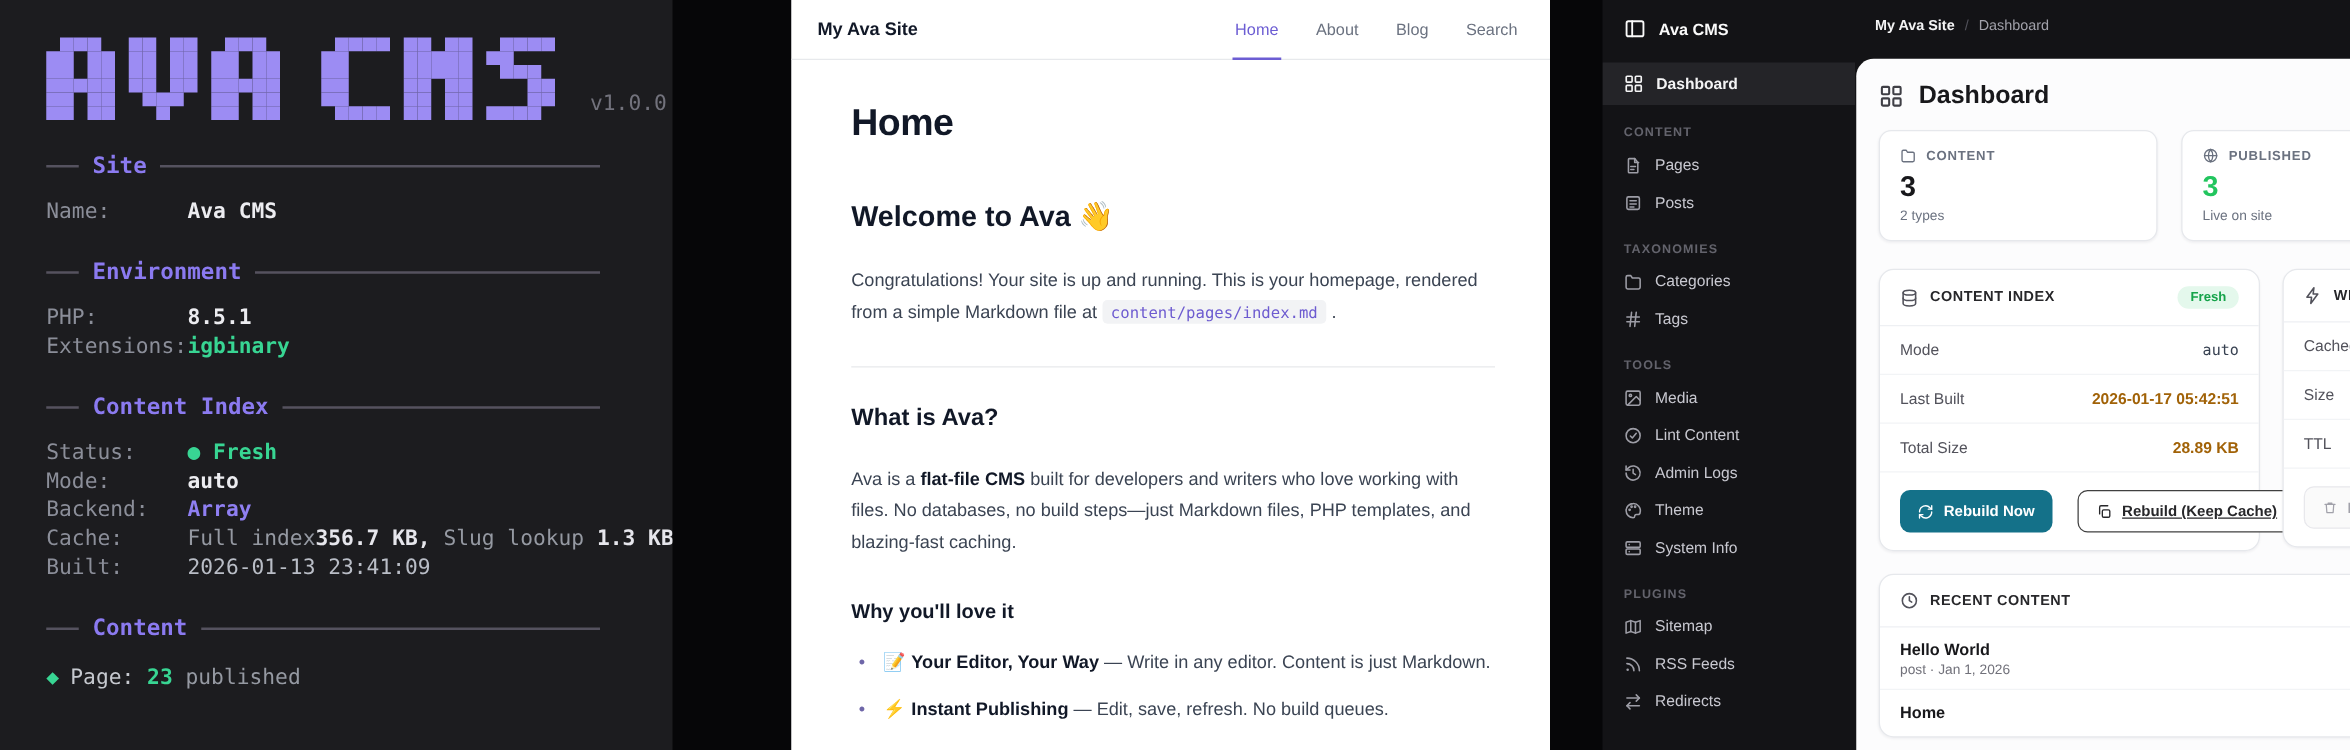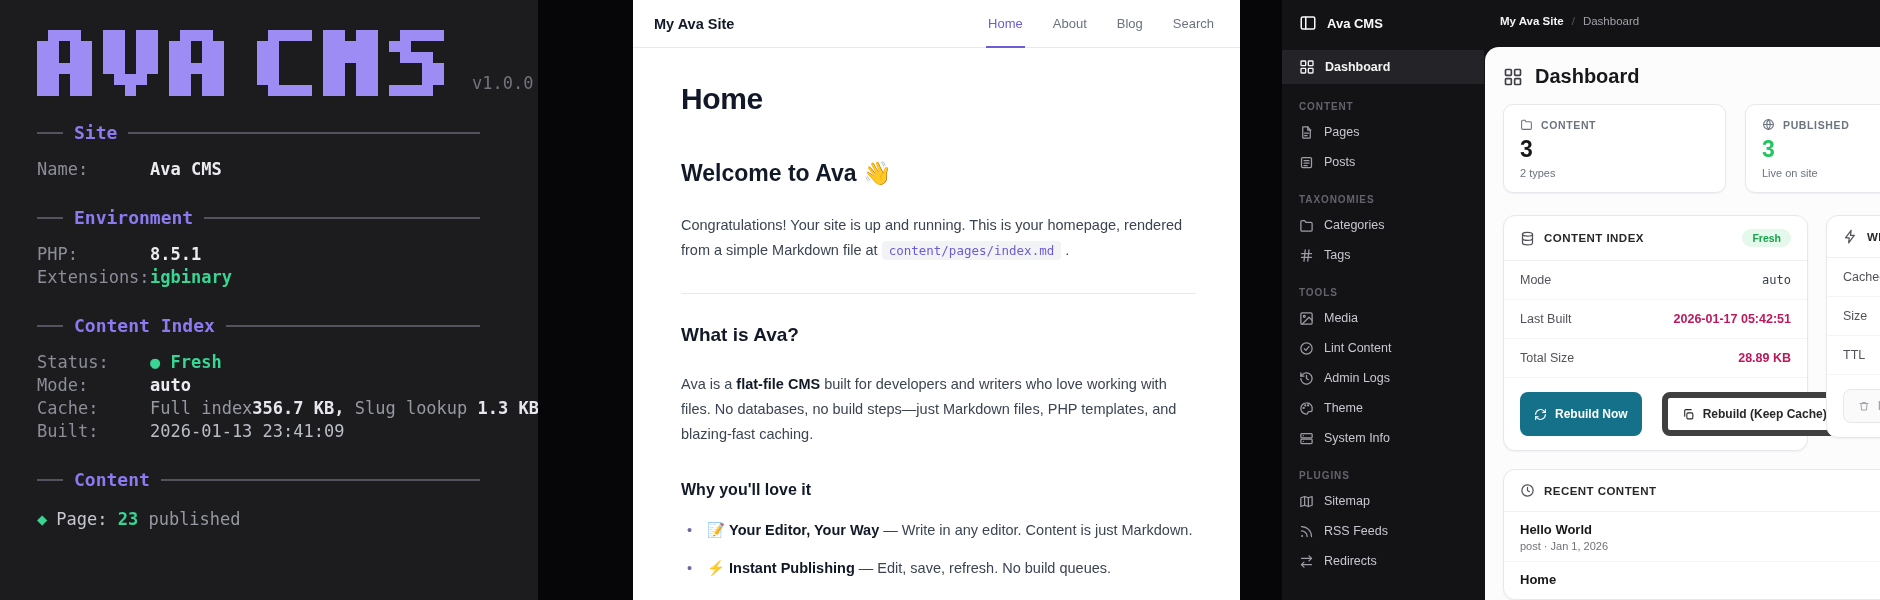--- a/index.html
+++ b/index.html
@@ -86,26 +86,26 @@
   .stat-sub { font-size:11px; color:#6b7280; margin-top:4px; }
   .panels { display:flex; gap:18px; margin-top:22px; align-items:flex-start; }
   .panel { border:1px solid #e6e8ec; border-radius:12px; background:#fff; box-shadow:0 1px 2px rgba(16,24,40,.05); }
   .panel-ci { width:305px; flex:0 0 305px; }
   .panel-wc { width:225px; flex:0 0 225px; }
   .panel-head { display:flex; align-items:center; gap:9px; padding:13px 16px; border-bottom:1px solid #eef0f3; color:#52525b; }
   .panel-title { font-size:11.5px; font-weight:bold; letter-spacing:0.04em; color:#27272a; white-space:nowrap; }
   .badge-fresh { margin-left:auto; background:#e4f8ec; color:#16a34a; font-size:10.5px; font-weight:bold; padding:3px 10px; border-radius:999px; }
   .kv { display:flex; justify-content:space-between; align-items:flex-start; padding:12px 16px; border-bottom:1px solid #f2f4f6; font-size:12.5px; }
   .kv-k { color:#52525b; }
-  .kv-v { font-weight:bold; color:#be185d; white-space:nowrap; }
+  .kv-v { font-weight:bold; color:#a16207; white-space:nowrap; }
   .kv-v.mono { font-family:"DejaVu Sans Mono", monospace; font-weight:normal; font-size:12px; color:#374151; }
   .panel-actions { display:flex; gap:20px; padding:14px 16px; }
   .btn { display:flex; align-items:center; gap:8px; font-size:12px; font-weight:bold; padding:9px 14px; border-radius:8px; cursor:pointer; white-space:nowrap; border:none; font-family:inherit; }
   .btn-primary { background:#147189; color:#fff; }
-  .btn-secondary { background:#fff; color:#27272a; border:6px solid #404040; }
+  .btn-secondary { background:#fff; color:#27272a; border:1px solid #404040;text-decoration:underline; }
   .btn-ghost { background:#fafafa; color:#a1a1aa; border:1px solid #e8e8ec; font-weight:600; }
   .recent { margin-top:18px; width:400px; }
   .r-item { padding:10px 16px 9px; border-bottom:1px solid #f2f4f6; cursor:pointer; }
   .r-item:last-child { border-bottom:none; }
   .r-title { font-size:13px; font-weight:bold; color:#18181b; }
   .r-meta { font-size:11px; color:#71717a; margin-top:3px; }
 </style>
 </head>
 <body>
 
@@ -345,20 +345,24 @@
       <div class="t-line"></div>
     </div>
     <div class="t-rows">
       <div class="t-row">
         <span class="t-label">Status:</span>
         <span class="t-val v-green">● Fresh</span>
       </div>
       <div class="t-row">
         <span class="t-label">Mode:</span>
         <span class="t-val v-white">auto</span>
+      </div>
+      <div class="t-row">
+        <span class="t-label">Backend:</span>
+        <span class="t-val v-purple-b">Array</span>
       </div>
       <div class="t-row">
         <span class="t-label">Cache:</span>
         <span class="t-val v-gray">Full index </span>
           <span class="t-val v-num">356.7 KB,</span>
           <span class="t-val v-gray" style="white-space:pre"> Slug lookup </span>
           <span class="t-val v-num">1.3 KB,</span>
           <span class="t-val v-gray" style="white-space:pre"> Recent ch</span>
       </div>
       <div class="t-row">

